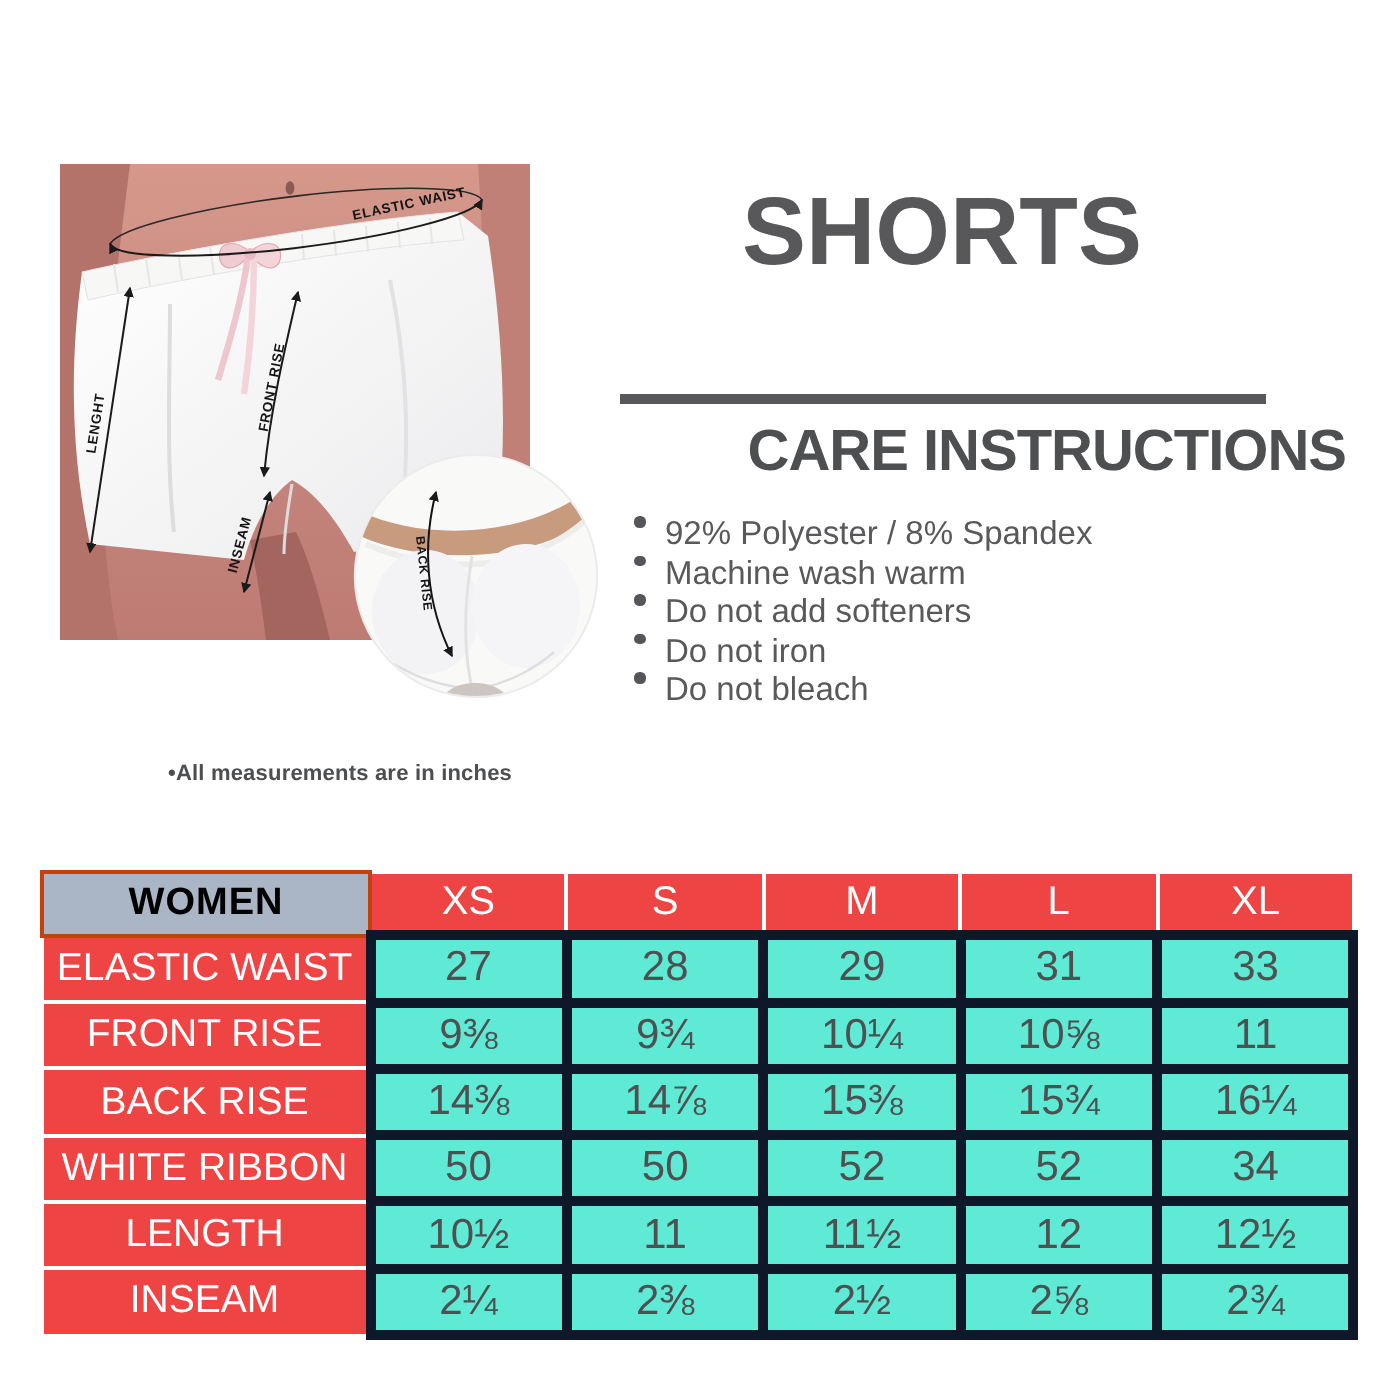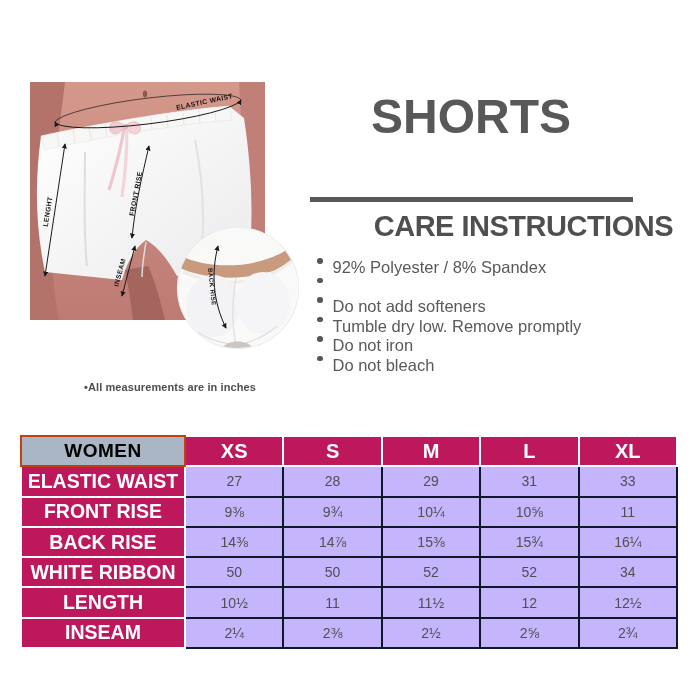--- a/index.html
+++ b/index.html
@@ -23,30 +23,30 @@
   
   .footnote{position:absolute;left:84px;top:381px;font-size:11px;font-weight:bold;color:#4d4e50;letter-spacing:0.1px;text-align:right;}
   
   .photo-wrap{position:absolute;left:25px;top:80px;width:280px;height:272px;}
   
   table.size-table{
     position:absolute;left:20px;top:435px;width:656px;border-collapse:collapse;table-layout:fixed;
   }
   table.size-table td{height:28.3px;text-align:center;vertical-align:middle;padding:0;}
   td.dark{
-    background:#be185d;color:#ffffff;font-weight:bold;font-size:19.5px;
+    background:#ef4444;color:#ffffff;font-weight:normal;font-size:19.5px;
     border:2px solid #ffffff;letter-spacing:0px;margin-left:40px;
   }
   td.corner{
     background:#aab6c5;color:#000000;font-weight:bold;font-size:19px;border:2px solid #c2410c;
     letter-spacing:0.5px;
   }
   td.size-head{font-size:20px;}
   td.val{
-    background:#c4b5fd;color:#4f5052;font-size:14px;border:2px solid #0f172a;
+    background:#5eead4;color:#4f5052;font-size:21px;border:5px solid #0f172a;
   }
 </style>
 </head>
 <body>
 
 <div class="canvas">
 
   <div class="photo-wrap">
     <svg width="280" height="272" viewBox="0 0 280 272">
       <defs>
@@ -134,28 +134,25 @@
   <div class="title-rule"></div>
 
   <div class="care-heading">CARE INSTRUCTIONS</div>
   <div class="care-list">
     <div class="care-item">
         <span class="care-dot"></span>
         <span>92% Polyester / 8% Spandex</span>
       </div>
     <div class="care-item">
         <span class="care-dot"></span>
+        <span>Machine wash warm</span>
       </div>
     <div class="care-item">
         <span class="care-dot"></span>
         <span>Do not add softeners</span>
-      </div>
-    <div class="care-item">
-        <span class="care-dot"></span>
-        <span>Tumble dry low. Remove promptly</span>
       </div>
     <div class="care-item">
         <span class="care-dot"></span>
         <span>Do not iron</span>
       </div>
     <div class="care-item">
         <span class="care-dot"></span>
         <span>Do not bleach</span>
       </div>
   </div>

